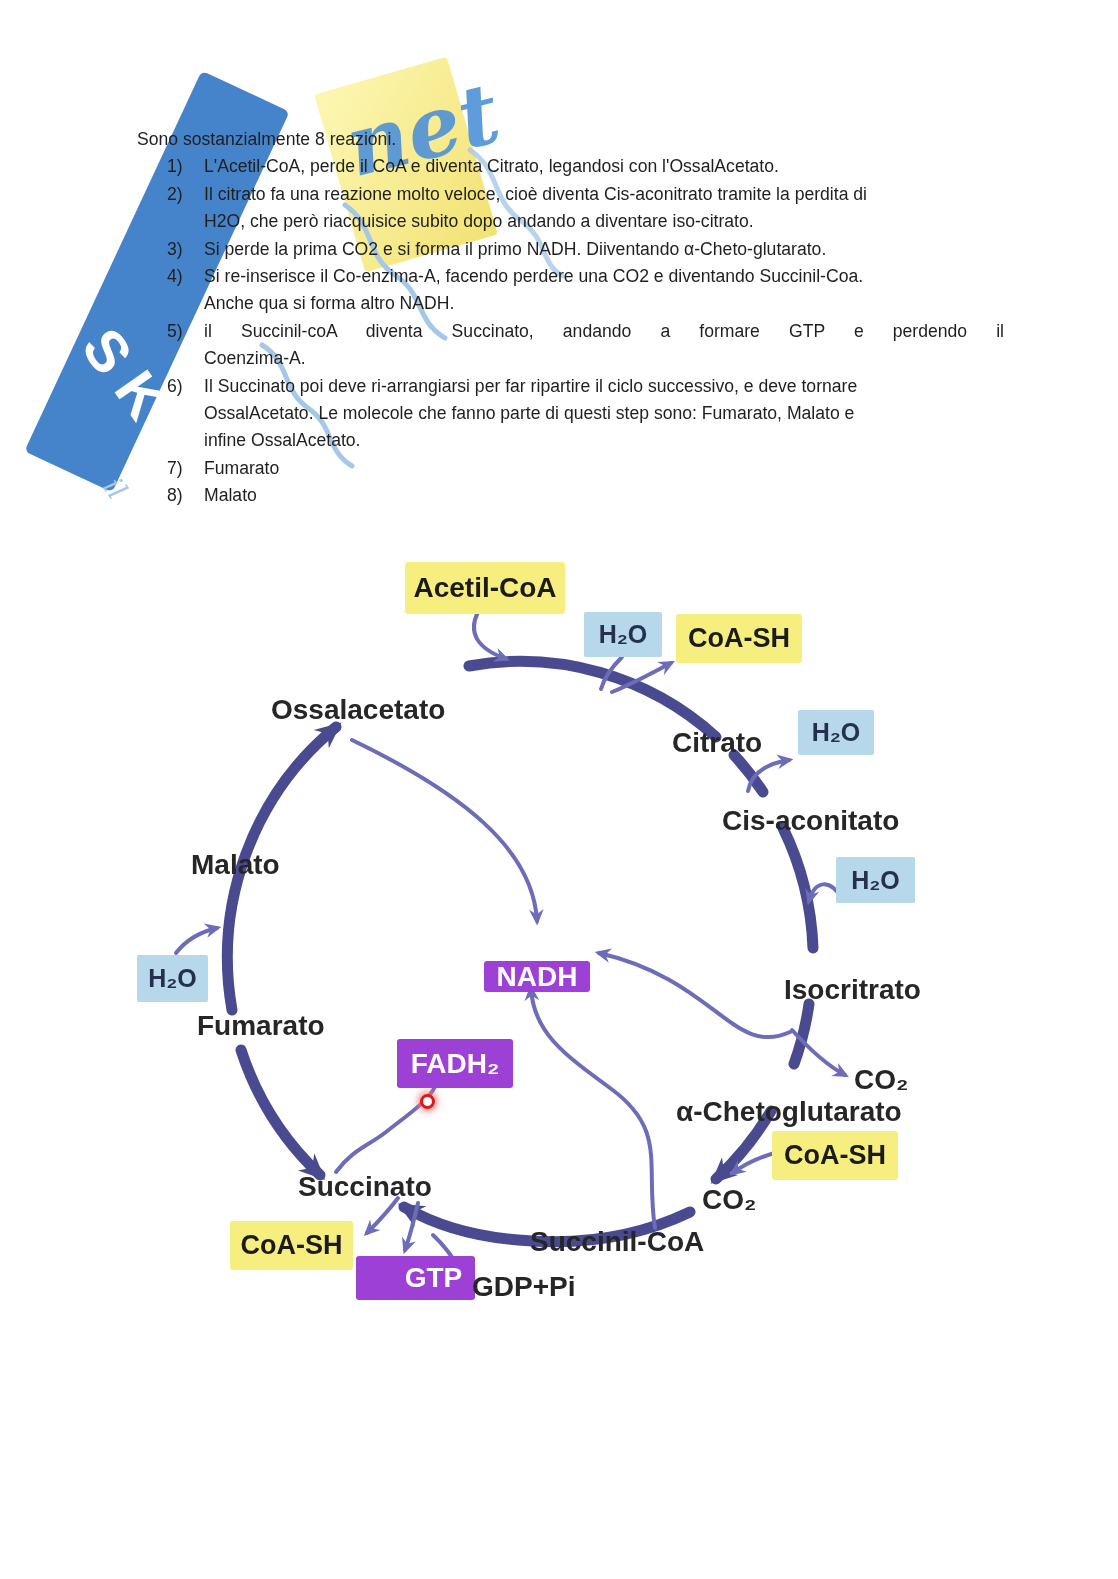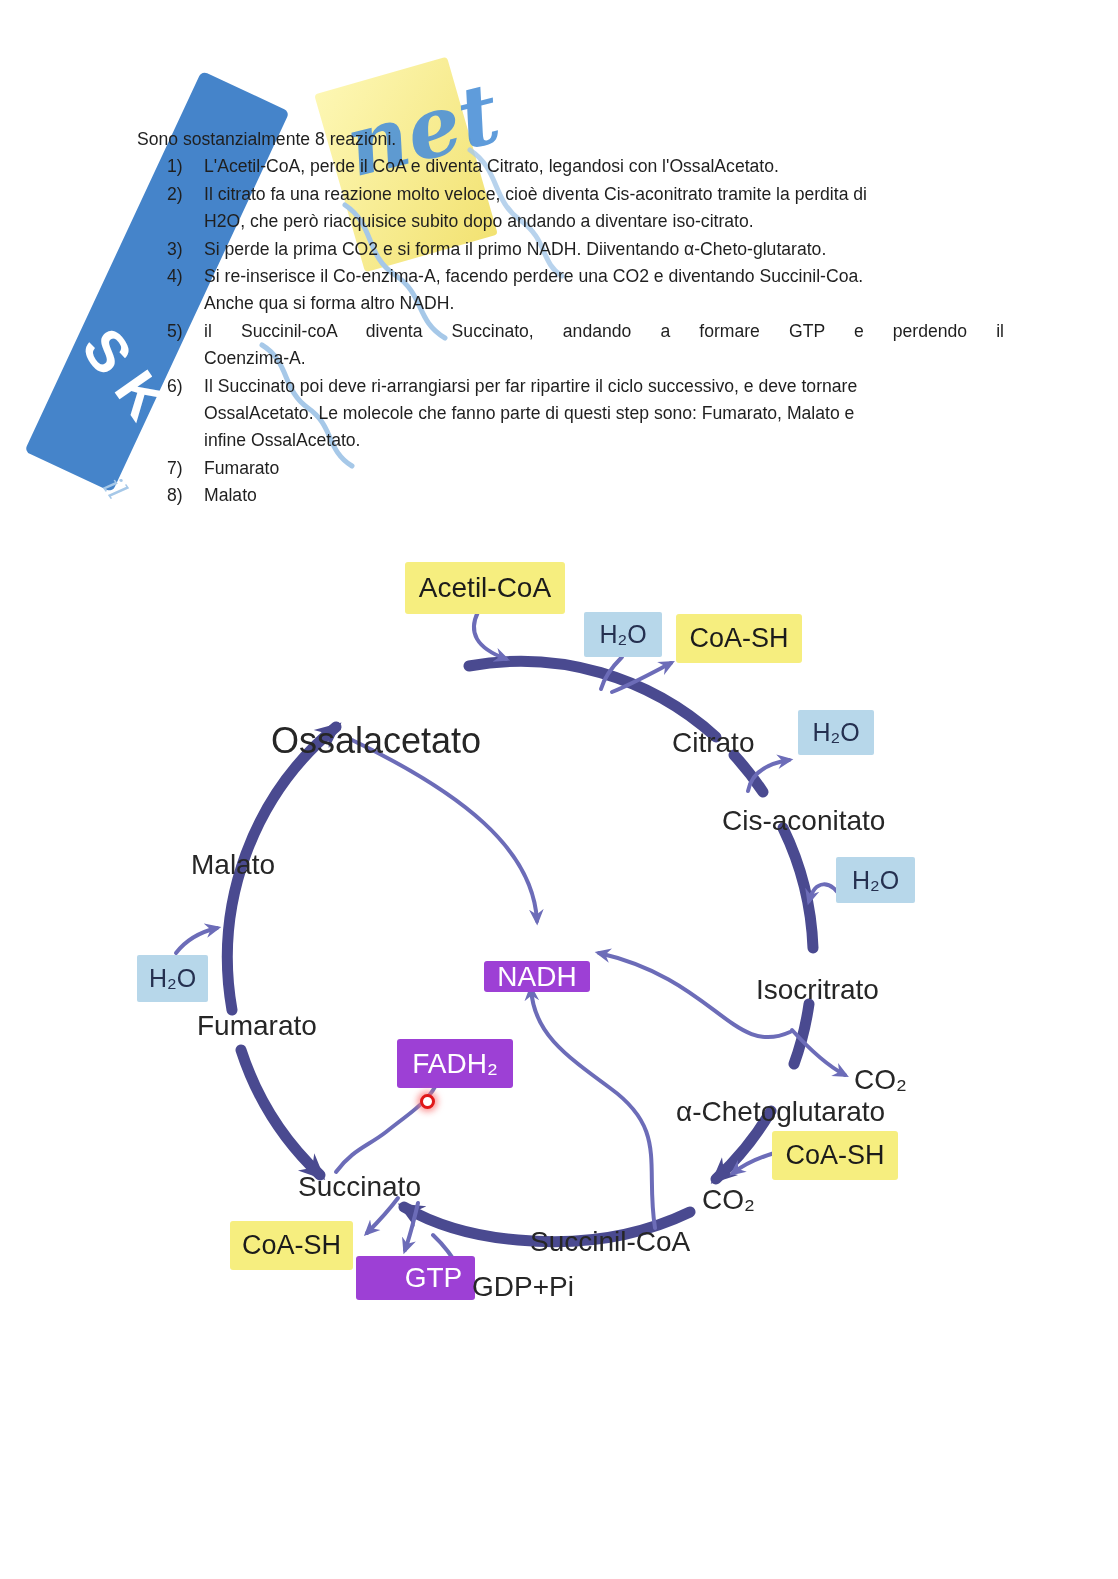--- a/index.html
+++ b/index.html
@@ -37,21 +37,21 @@
   .doc .txt{width:800px;flex:0 0 800px;text-align:justify;white-space:pre-line;}
   .doc .txt.stretch{text-align-last:justify;}
 
   
   .diagram-svg{position:absolute;left:0;top:0;z-index:1;}
   .arc{stroke:var(--ring);stroke-width:11;fill:none;stroke-linecap:round;}
   .thin{stroke:var(--arrow);stroke-width:4;fill:none;stroke-linecap:round;}
   .mthick{fill:var(--ring);}
   .mthin{fill:var(--arrow);}
   .node{position:absolute;z-index:2;display:flex;align-items:center;justify-content:center;
-    font-weight:normal;color:var(--label);text-align:right;}
+    font-weight:bold;color:var(--label);text-align:right;}
   .ybox{background:var(--yellow);color:#1b1b1b;border-radius:3px;}
   .bbox{background:var(--blue);color:var(--bluetext);border-radius:2px;}
   .pbox{background:var(--purple);color:#ffffff;border-radius:3px;}
   .redring{position:absolute;left:420px;top:1094px;width:9px;height:9px;border-radius:50%;
     border:3.5px solid var(--red);background:#fff;z-index:3;
     box-shadow:0 0 6px 3px rgba(250,120,120,.75);}
 </style>
 </head>
 <body>
 
@@ -145,29 +145,29 @@
     <path class="thin" d="M 176 953 C 186 940, 200 932, 217 928" marker-end="url(#ah-thin)"></path>
     <path class="thin" d="M 352 740 C 460 792, 533 848, 537 921" marker-end="url(#ah-thin)"></path>
     <path class="thin" d="M 398 1198 C 389 1210, 379 1221, 367 1233" marker-end="url(#ah-thin)"></path>
     <path class="thin" d="M 418 1203 C 414 1220, 410 1236, 405 1250" marker-end="url(#ah-thin)"></path>
     <path class="thin" d="M 468 1284 C 457 1262, 447 1248, 433 1235"></path>
   </svg>
 
   <div class="node ybox" style="left:405px;top:562px;width:160px;height:52px;font-size:28px;">Acetil-CoA</div>
   <div class="node bbox" style="left:584px;top:612px;width:78px;height:45px;font-size:25px;">H₂O</div>
   <div class="node ybox" style="left:676px;top:614px;width:126px;height:49px;font-size:27px;">CoA-SH</div>
-  <div class="node" style="left:271px;top:720px;font-size:36px;">Ossalacetato</div>
+  <div class="node" style="left:271px;top:694px;font-size:28px;">Ossalacetato</div>
   <div class="node" style="left:672px;top:727px;font-size:28px;">Citrato</div>
   <div class="node bbox" style="left:798px;top:710px;width:76px;height:45px;font-size:25px;">H₂O</div>
   <div class="node" style="left:722px;top:805px;font-size:28px;">Cis-aconitato</div>
   <div class="node bbox" style="left:836px;top:857px;width:79px;height:46px;font-size:25px;">H₂O</div>
   <div class="node" style="left:191px;top:849px;font-size:28px;">Malato</div>
   <div class="node pbox" style="left:484px;top:929px;width:106px;height:31px;font-size:28px;margin-top:32px;">NADH</div>
   <div class="node bbox" style="left:137px;top:955px;width:71px;height:47px;font-size:25px;">H₂O</div>
-  <div class="node" style="left:756px;top:974px;font-size:28px;">Isocritrato</div>
+  <div class="node" style="left:784px;top:974px;font-size:28px;">Isocritrato</div>
   <div class="node" style="left:197px;top:1010px;font-size:28px;">Fumarato</div>
   <div class="node pbox" style="left:397px;top:1007px;width:116px;height:49px;font-size:28px;margin-top:32px;">FADH₂</div>
   <div class="node" style="left:854px;top:1064px;font-size:28px;">CO₂</div>
   <div class="node" style="left:676px;top:1096px;font-size:28px;">α-Chetoglutarato</div>
   <div class="node ybox" style="left:772px;top:1131px;width:126px;height:49px;font-size:27px;">CoA-SH</div>
   <div class="node" style="left:702px;top:1184px;font-size:28px;">CO₂</div>
   <div class="node" style="left:298px;top:1171px;font-size:28px;">Succinato</div>
   <div class="node" style="left:530px;top:1226px;font-size:28px;">Succinil-CoA</div>
   <div class="node ybox" style="left:230px;top:1221px;width:123px;height:49px;font-size:27px;">CoA-SH</div>
   <div class="node pbox" style="left:356px;top:1256px;width:83px;height:44px;font-size:28px;padding-left:36px;">GTP</div>

